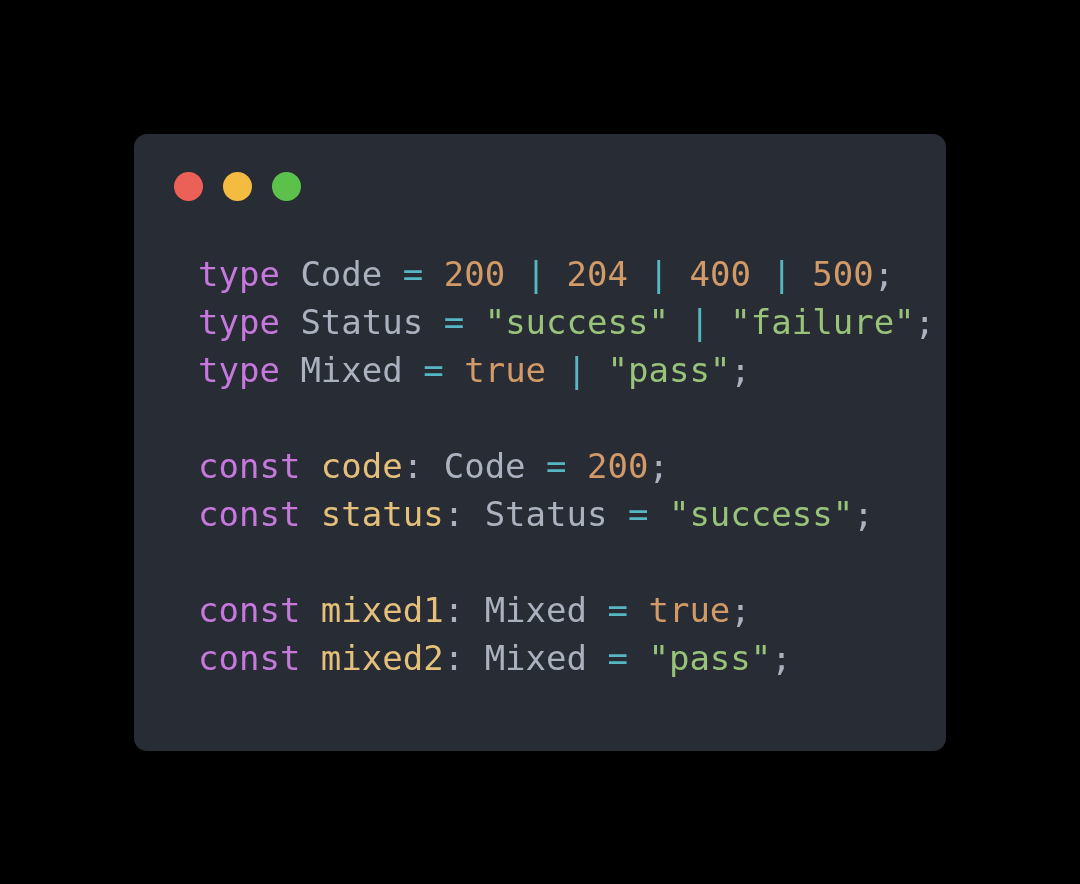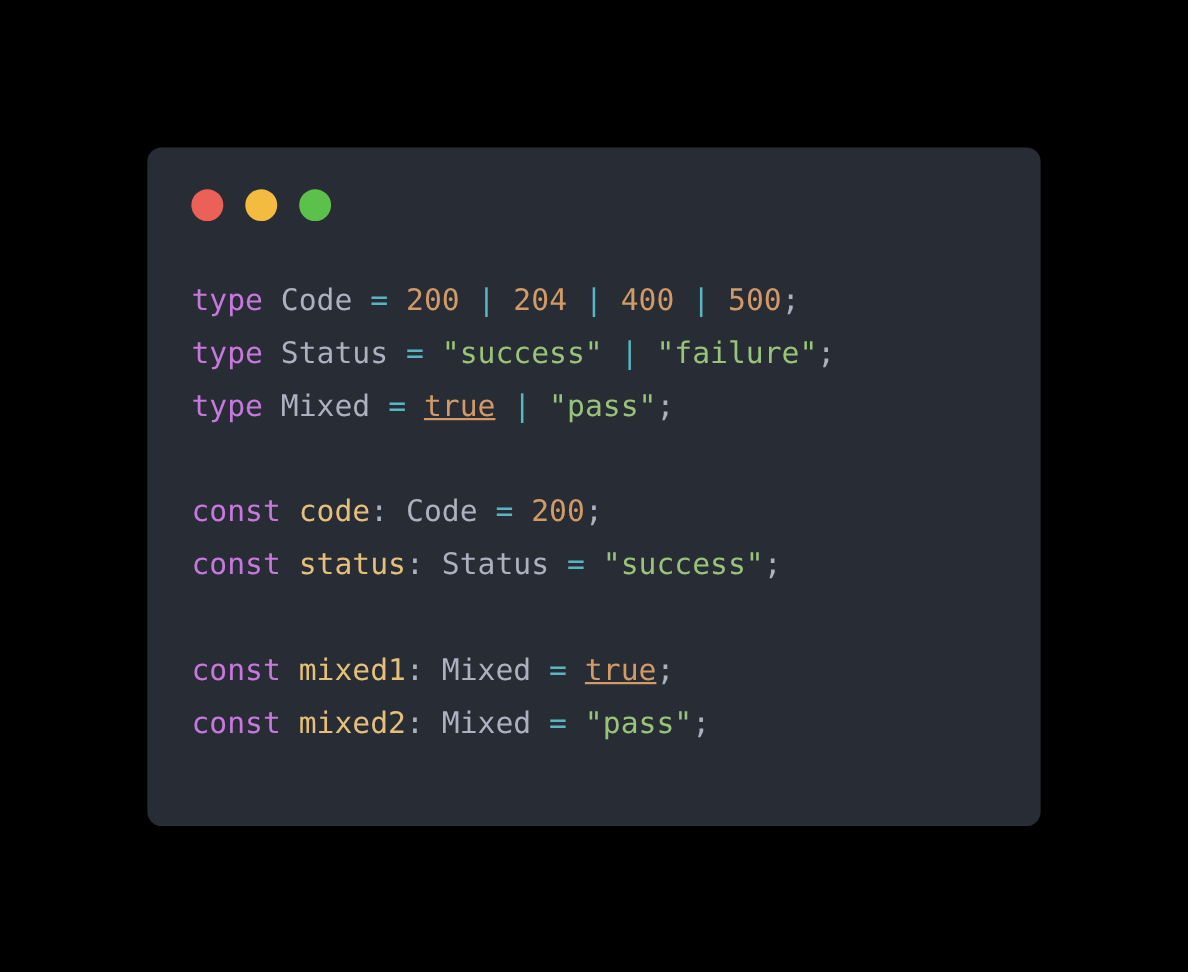--- a/index.html
+++ b/index.html
@@ -43,37 +43,38 @@
     height: 29px;
     border-radius: 50%;
     flex: 0 0 auto;
   }
   .dot-close  { background: #eb6157; }
   .dot-min    { background: #f3bc41; }
   .dot-max    { background: #5cc14a; }
 
   .code-body {
     font-family: "DejaVu Sans Mono", monospace;
-    font-size: 27px;
+    font-size: 34px;
     line-height: 48px;
     white-space: pre;
     letter-spacing: 0px;
+    margin-left: 24px;
   }
   .line {
     height: 48px;
     white-space: pre;
   }
   .line.blank { height: 48px; }
 
   .tok-keyword  { color: #c678dd; }
   .tok-type     { color: #abb2bf; }
   .tok-var      { color: #e5c07b; }
   .tok-operator { color: #56b6c2; }
   .tok-number   { color: #d19a66; }
-  .tok-boolean  { color: #d19a66; text-decoration: underline; }
+  .tok-boolean  { color: #d19a66; }
   .tok-string   { color: #98c379; }
   .tok-punct    { color: #abb2bf; }
   .tok-plain    { color: #abb2bf; }
 </style>
 </head>
 <body>
 
 <div class="stage">
   <div class="code-card">
 

